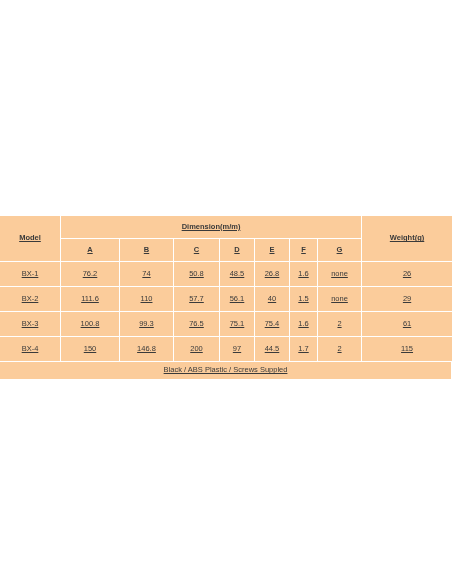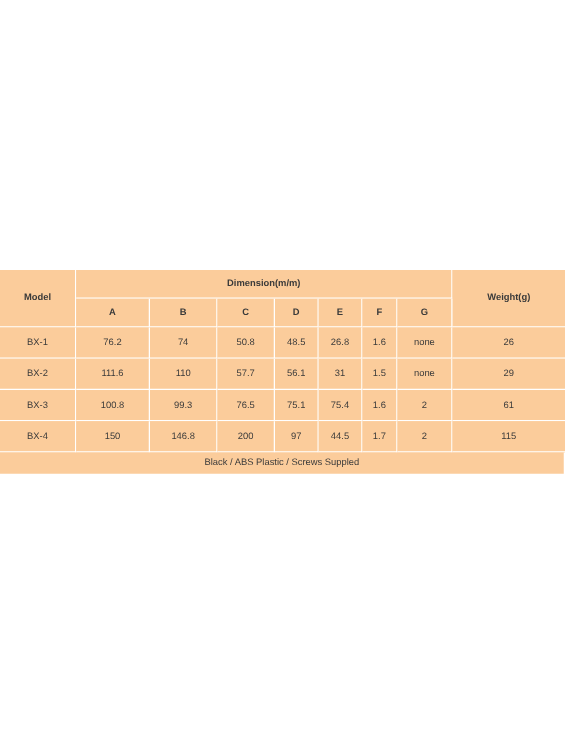--- a/index.html
+++ b/index.html
@@ -34,20 +34,21 @@
     background: #fbcc9b;
     color: #3a3a3a;
     font-size: 7.5px;
     text-align: center;
     vertical-align: middle;
     padding: 0;
     font-weight: normal;
     border-right: 1px solid #ffffff;
     border-bottom: 1px solid #ffffff;
     line-height: 1.1;
+    text-decoration: underline;
   }
 
   table.spec th {
     font-weight: bold;
   }
 
   
   table.spec .last-col { border-right: none; text-align: center; }
 
   
@@ -123,21 +124,21 @@
         <td>1.6</td>
         <td>none</td>
         <td class="last-col">26</td>
       </tr>
       <tr class="row-data">
         <td class="model-cell">BX-2</td>
         <td>111.6</td>
         <td>110</td>
         <td>57.7</td>
         <td>56.1</td>
-        <td>31</td>
+        <td>40</td>
         <td>1.5</td>
         <td>none</td>
         <td class="last-col">29</td>
       </tr>
       <tr class="row-data">
         <td class="model-cell">BX-3</td>
         <td>100.8</td>
         <td>99.3</td>
         <td>76.5</td>
         <td>75.1</td>

